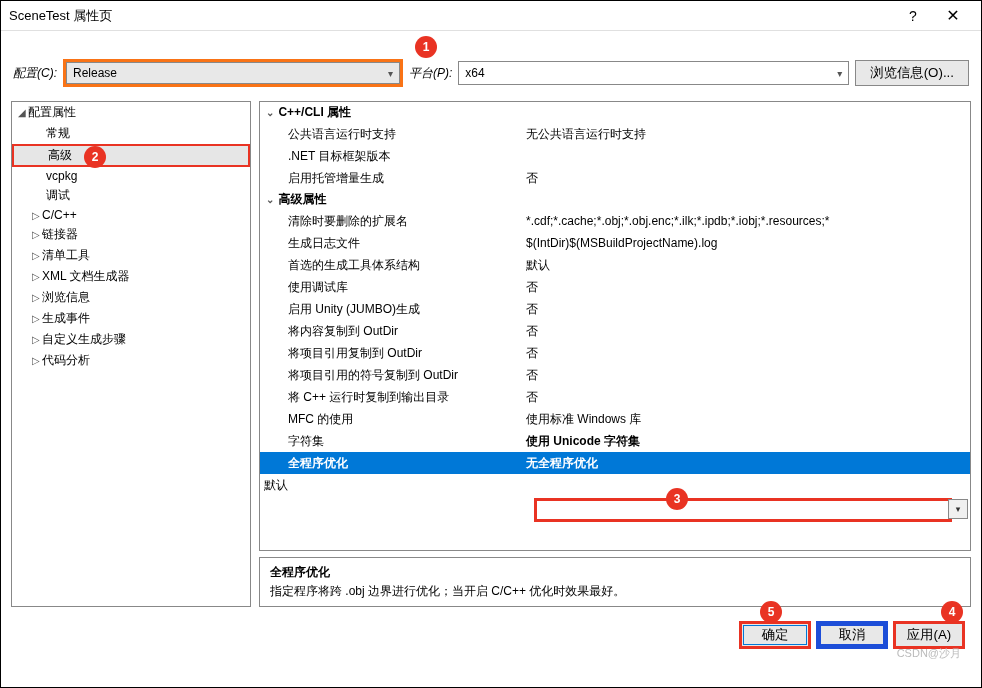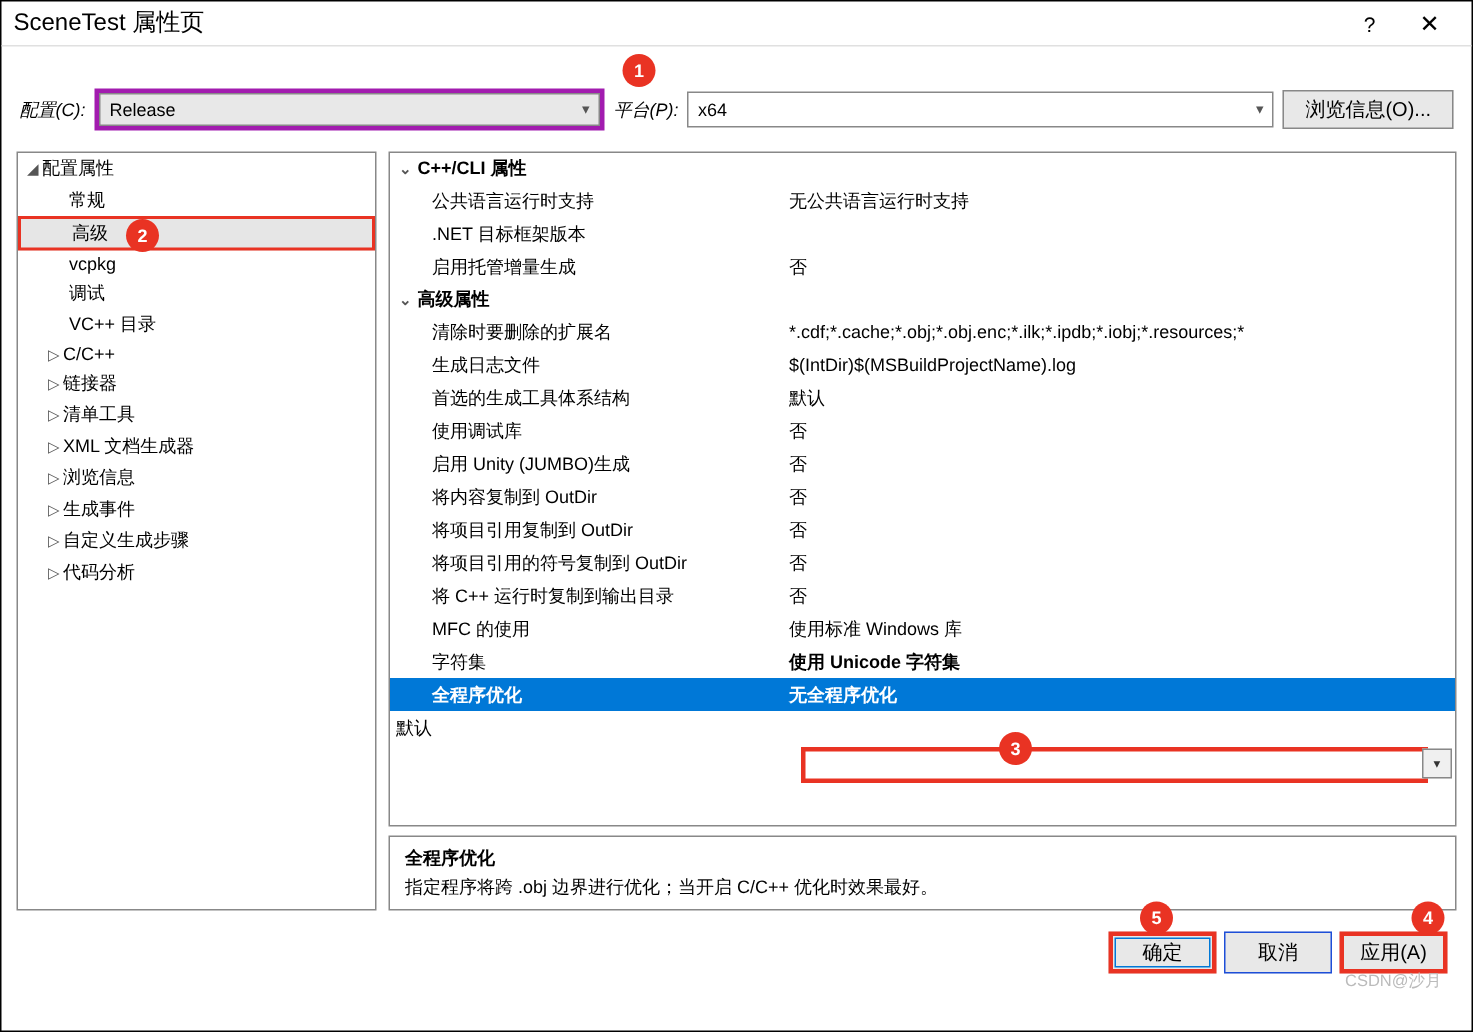--- a/index.html
+++ b/index.html
@@ -1,27 +1,27 @@
 <!DOCTYPE html>
 <html><head>
   <meta charset="utf-8">
   <style>
     * { box-sizing: border-box; margin: 0; padding: 0; }
     body { font-family: "Microsoft YaHei", "Segoe UI", Tahoma, sans-serif; font-size: 12px; background: #fff; width: 982px; height: 688px; overflow: hidden; }
     
     .window { width: 982px; height: 688px; border: 1px solid #000; position: relative; background: #fff; }
     
     .titlebar { height: 30px; display: flex; align-items: center; padding: 0 8px; border-bottom: 1px solid #e0e0e0; }
-    .titlebar .title { flex: 1; font-size: 16px; }
+    .titlebar .title { flex: 1; font-size: 13px; }
     .titlebar .help { width: 40px; text-align: center; font-size: 14px; cursor: pointer; }
     .titlebar .close { width: 40px; text-align: center; font-size: 16px; cursor: pointer; }
     
     .toprow { display: flex; align-items: center; padding: 28px 12px 14px 12px; gap: 6px; position: relative; }
     .toprow .lbl { white-space: nowrap; font-style: italic; }
-    .select-cfg { position: relative; border: 3px solid #a21caf; display: flex; align-items: center; height: 28px; flex: 0 0 340px; }
+    .select-cfg { position: relative; border: 3px solid #f97316; display: flex; align-items: center; height: 28px; flex: 0 0 340px; }
     .select-cfg-inner { flex: 1; height: 22px; border: 1px solid #888; background: #e8e8e8; display: flex; align-items: center; padding: 0 6px; justify-content: space-between; }
     .select-plat { flex: 1; height: 24px; border: 1px solid #888; background: #fff; display: flex; align-items: center; padding: 0 6px; justify-content: space-between; gap: 48px; }
     .chev { font-size: 10px; color: #555; }
     .cfg-mgr { height: 26px; border: 1px solid #888; padding: 0 14px; background: #e8e8e8; cursor: pointer; }
     
     .badge { position: absolute; width: 22px; height: 22px; border-radius: 50%; background: #e93323; color: #fff; display: flex; align-items: center; justify-content: center; font-size: 12px; font-weight: bold; z-index: 10; }
     .badge1 { left: 414px; top: 35px; }
     .badge2 { left: 83px; top: 145px; }
     .badge3 { left: 676px; top: 492px; }
     .badge4 { left: 940px; top: 600px; }
@@ -46,21 +46,21 @@
     .prop-row.bold .prop-val { font-weight: bold; }
     .prop-row.selected { background: #0078d7; color: #fff; font-weight: bold; }
     .sel-border { border: 3px solid #e93323; position: absolute; left: 274px; top: 396px; width: 418px; height: 24px; pointer-events: none; }
     .sel-chev { position: absolute; right: 2px; top: 397px; width: 20px; height: 20px; border: 1px solid #888; background: #f0f0f0; display: flex; align-items: center; justify-content: center; font-size: 9px; color: #333; }
     .props-inner { position: relative; height: 100%; }
     
     .desc { border: 1px solid #888; padding: 6px 10px; height: 50px; }
     .desc .dtitle { font-weight: bold; margin-bottom: 2px; }
     
     .footer { display: flex; justify-content: flex-end; align-items: center; padding: 14px 16px 0 16px; gap: 5px; }
-    .btn { height: 28px; min-width: 72px; border: 1px solid #1d4ed8; background: #e8e8e8; cursor: pointer; }
+    .btn { height: 28px; min-width: 72px; border: 5px solid #1d4ed8; background: #e8e8e8; cursor: pointer; }
     .btn.ok { border: 3px solid #e93323; outline: 1px solid #0078d7; outline-offset: -5px; }
     .btn.apply { border: 3px solid #e93323; }
     
     .watermark { position: absolute; right: 20px; bottom: 26px; font-size: 11px; color: #bbb; }
   </style>
 </head>
 <body>
 
 <div class="window">
 
@@ -90,21 +90,20 @@
   </div>
 
   <div class="main">
     <div class="tree">
       <div class="tree-item root"><span class="caret">◢</span><span>配置属性</span></div>
       <div id="tree-body">
           <div class="tree-item l1"><span>常规</span></div>
           <div class="tree-item l1 sel"><span>高级</span></div>
           <div class="tree-item l1"><span>vcpkg</span></div>
           <div class="tree-item l1"><span>调试</span></div>
-          <div class="tree-item l1"><span>VC++ 目录</span></div>
           <div class="tree-item l1"><span class="caret" style="margin-left: -14px;">▷</span><span>C/C++</span></div>
           <div class="tree-item l1"><span class="caret" style="margin-left: -14px;">▷</span><span>链接器</span></div>
           <div class="tree-item l1"><span class="caret" style="margin-left: -14px;">▷</span><span>清单工具</span></div>
           <div class="tree-item l1"><span class="caret" style="margin-left: -14px;">▷</span><span>XML 文档生成器</span></div>
           <div class="tree-item l1"><span class="caret" style="margin-left: -14px;">▷</span><span>浏览信息</span></div>
           <div class="tree-item l1"><span class="caret" style="margin-left: -14px;">▷</span><span>生成事件</span></div>
           <div class="tree-item l1"><span class="caret" style="margin-left: -14px;">▷</span><span>自定义生成步骤</span></div>
           <div class="tree-item l1"><span class="caret" style="margin-left: -14px;">▷</span><span>代码分析</span></div>
         </div>
     </div>

